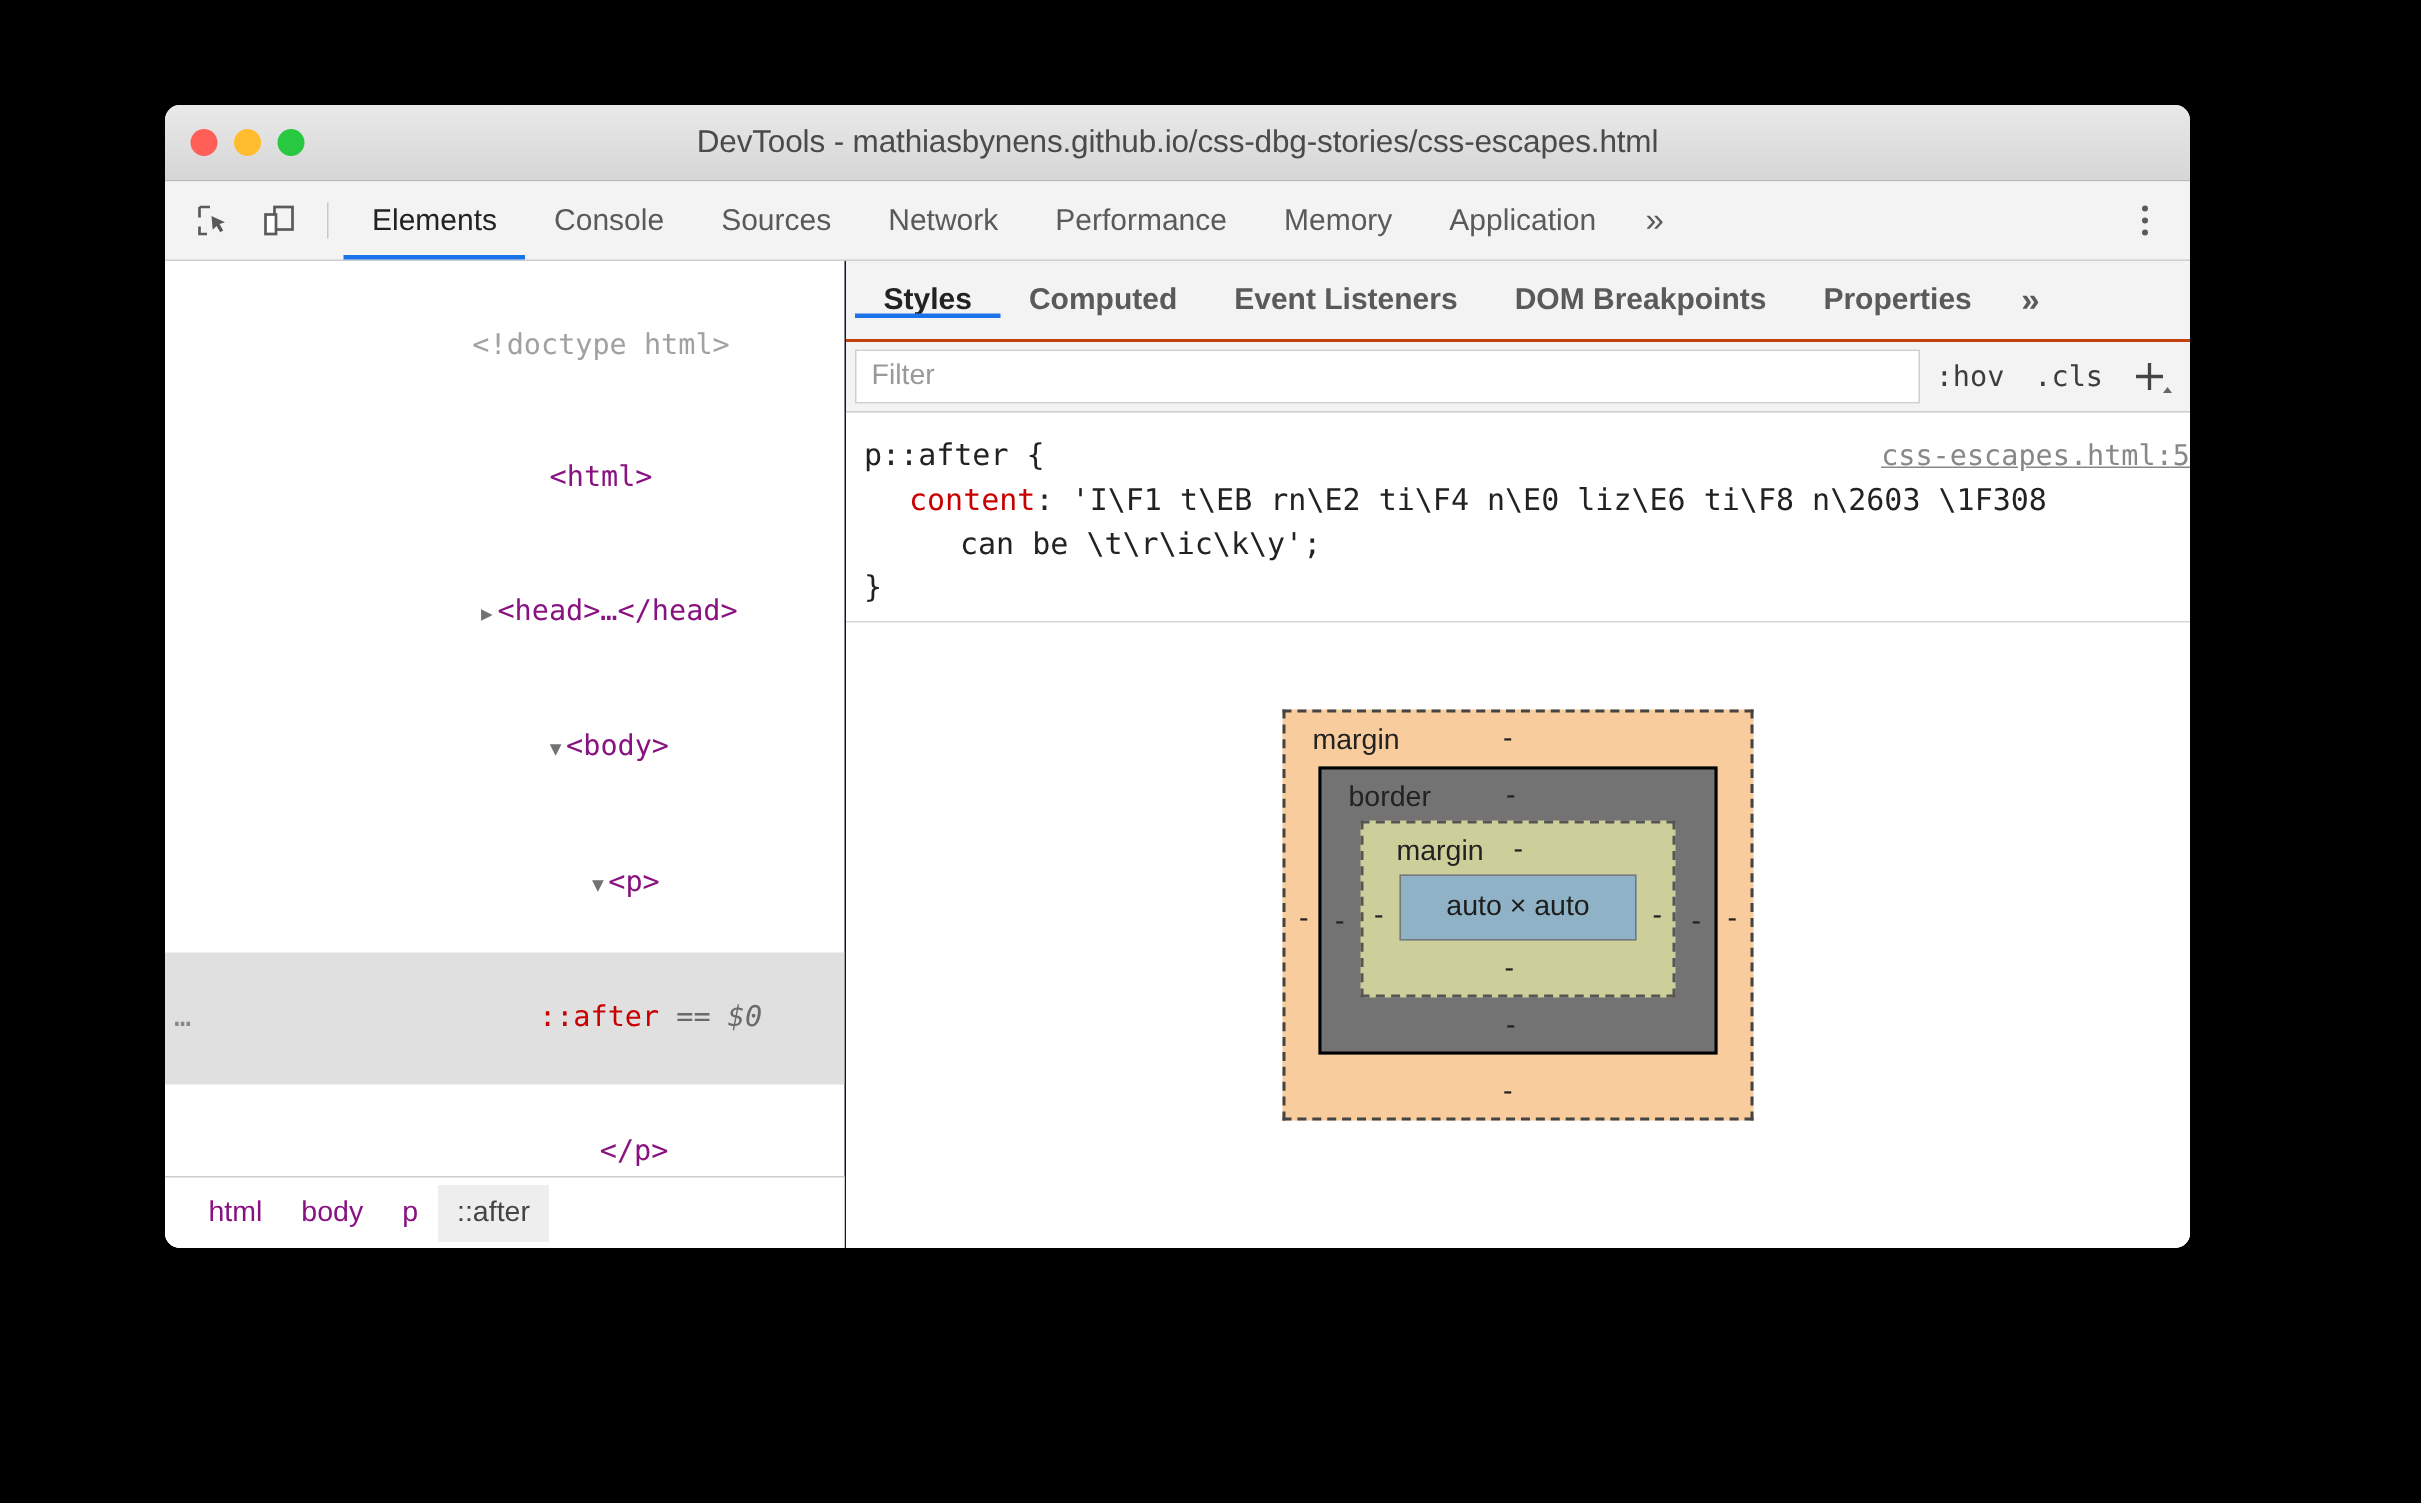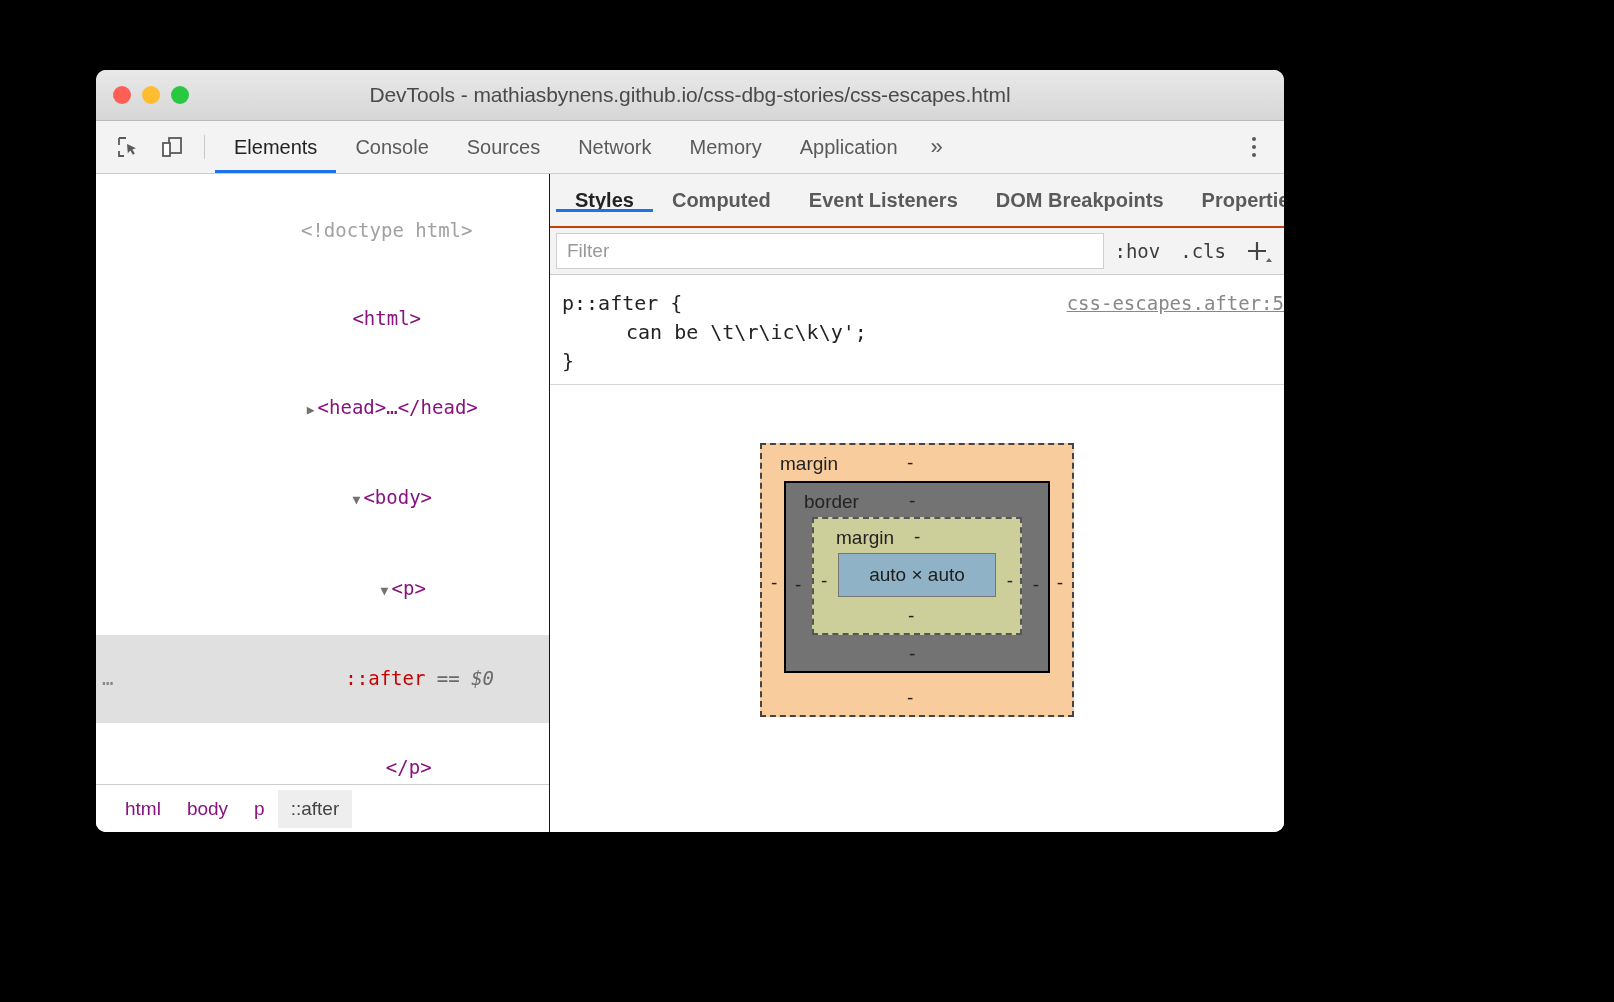--- a/index.html
+++ b/index.html
@@ -10,23 +10,23 @@
     width: 1614px;
     height: 1002px;
     background: #000000;
     font-family: "Liberation Sans", sans-serif;
     overflow: hidden;
   }
 
   
   #window {
     position: absolute;
-    left: 96px;
+    left: 110px;
     top: 70px;
-    width: 1188px;
+    width: 1350px;
     height: 762px;
     background: #ffffff;
     border-radius: 10px;
     overflow: hidden;
     box-shadow: 0 18px 60px rgba(0,0,0,0.55);
   }
   #titlebar {
     height: 50px;
     background: linear-gradient(180deg, #e9e9e9 0%, #d6d6d6 100%);
     border-bottom: 1px solid #b9b9b9;
@@ -367,20 +367,21 @@
         <rect x="3" y="8" width="7" height="13" fill="#ffffff" stroke="#5a5a5a" stroke-width="1.8"></rect>
       </svg>
     </div>
     <div class="tb-sep"></div>
 
     <div class="tabs">
       <div class="tab active">Elements</div>
       <div class="tab">Console</div>
       <div class="tab">Sources</div>
       <div class="tab">Network</div>
+      <div class="tab">Performance</div>
       <div class="tab">Memory</div>
       <div class="tab">Application</div>
       <div class="tab chev">»</div>
     </div>
 
     <div class="tb-right">
       <div class="tb-sep"></div>
       <div class="kebab">
         <i></i>
           <i></i>
@@ -451,22 +452,23 @@
           <svg width="30" height="30" viewBox="0 0 30 30" aria-hidden="true">
             <path d="M15 6v18M6 15h18" stroke="#444" stroke-width="2.2" fill="none"></path>
             <path d="M27 22l3 4h-6z" fill="#666"></path>
           </svg>
         </div>
       </div>
 
       <div id="rules">
         <div class="rule-head">
           <span class="selector">p::after {</span>
-          <span class="rule-src">css-escapes.after:5</span>
-        </div>
+          <span class="rule-src">css-escapes.html:5</span>
+        </div>
+        <div class="decl"><span class="prop">content</span><span class="val">: </span><span class="val">'I\F1 t\EB rn\E2 ti\F4 n\E0 liz\E6 ti\F8 n\2603 \1F308</span></div>
         <div class="decl-cont">can be \t\r\ic\k\y';</div>
         <div class="brace">}</div>
       </div>
 
       <div id="boxmodel-wrap">
         <div class="bm-margin">
           <span class="bm-label" style="left:18px; top:8px;">margin</span>
           <span class="dash" style="left:145px; top:8px;">-</span>
           <span class="dash" style="left:9px;  top:128px;">-</span>
           <span class="dash" style="right:9px; top:128px;">-</span>

